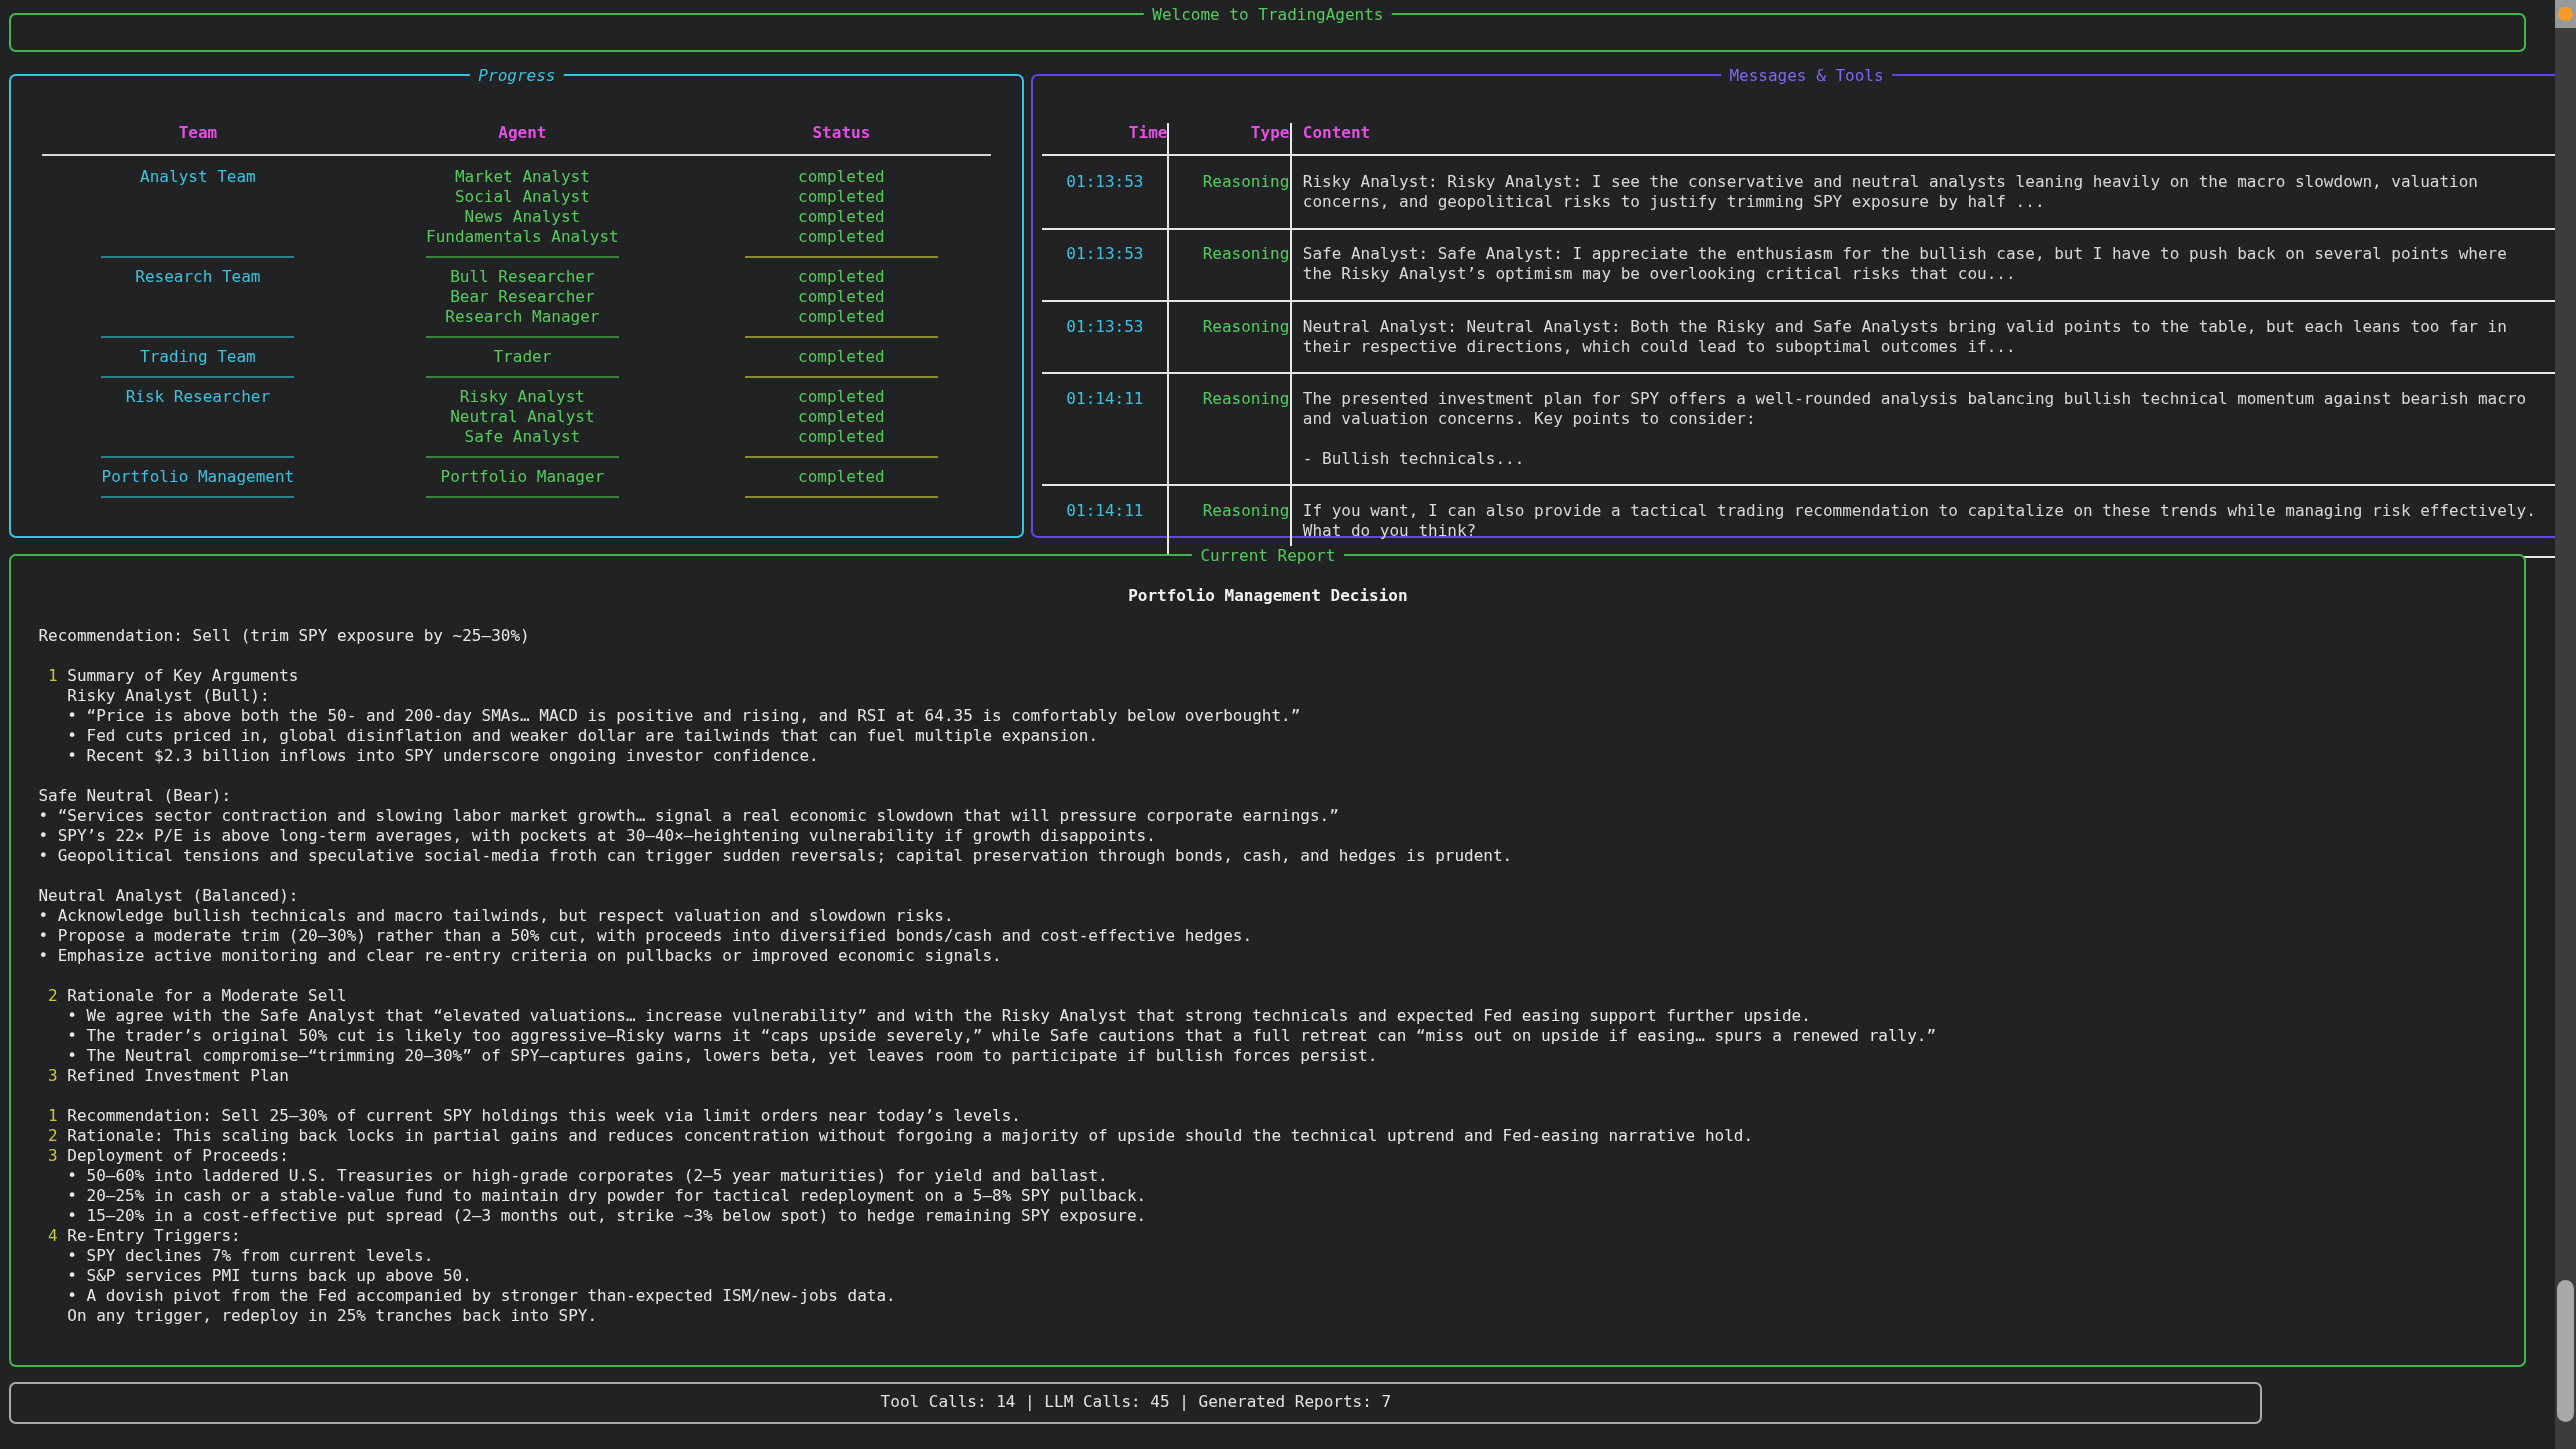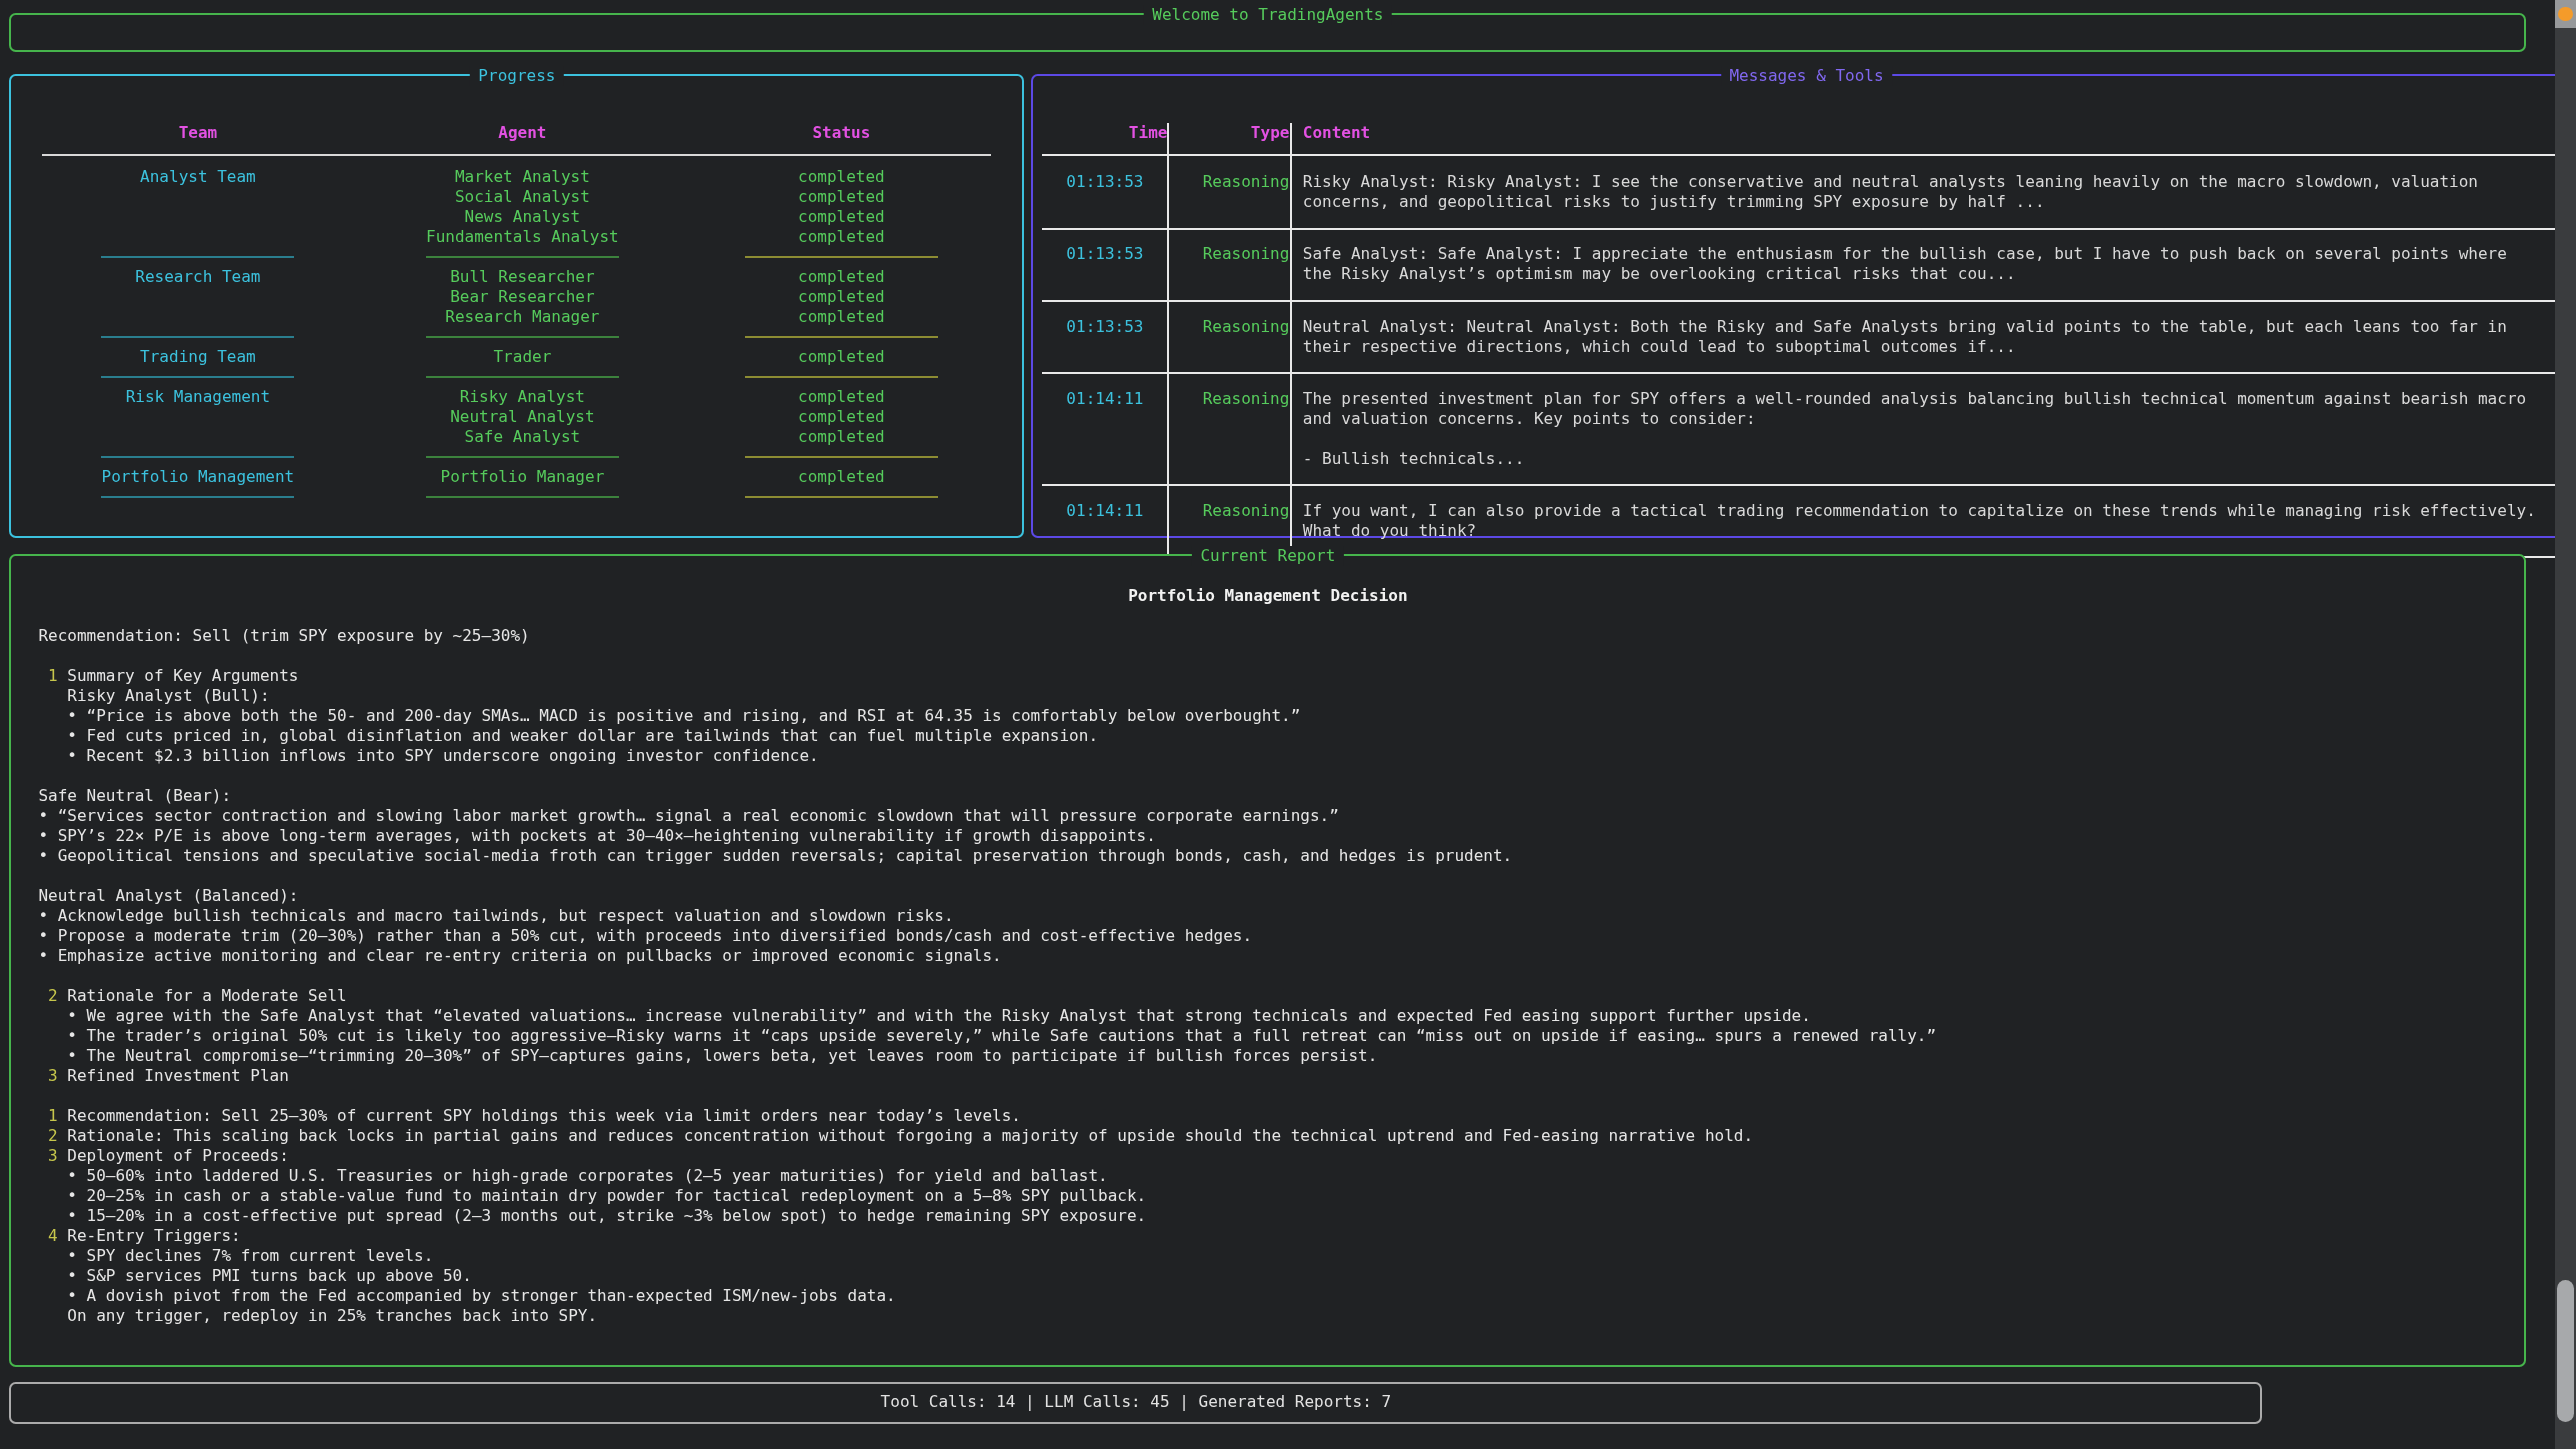--- a/index.html
+++ b/index.html
@@ -33,21 +33,21 @@
     line-height:20px;
     color:var(--c-white);
     position:relative;
   }
   .panel{position:absolute;border:2px solid;border-radius:6.7px;background:var(--c-bg);}
   .ptitle{
     position:absolute;top:-10px;left:50%;transform:translateX(-50%);
     background:var(--c-bg);padding:0 8.7px;line-height:20px;white-space:nowrap;
   }
   .green-t{color:var(--c-greent);}
-  .cyan-t{color:var(--c-cyan);}
+  .cyan-t{color:var(--c-cyan);font-style:italic;}
   .violet-t{color:var(--c-violett);}
 
   .panel.welcome{left:9.4px;top:13.4px;width:2517px;height:39px;border-color:var(--c-green);}
   .panel.progress{left:9.4px;top:74px;width:1015px;height:464px;border-color:var(--c-cyan);}
   .panel.messages{left:1031px;top:74px;width:1551px;height:464px;border-color:var(--c-violet);}
   .panel.report{left:9.4px;top:554px;width:2517px;height:813px;border-color:var(--c-green);}
   .panel.footer{left:9.4px;top:1382px;width:2253px;height:42px;border-color:var(--c-footerb);}
 
   
   .ptable{margin:47px 0 0 0;}
@@ -184,21 +184,21 @@
             <span class="sline sep-team"></span>
           </div>
           <div class="pcell">
             <span class="sline sep-agent"></span>
           </div>
           <div class="pcell">
             <span class="sline sep-status"></span>
           </div>
         </div>
         <div class="prow">
-          <div class="pcell team">Risk Management</div>
+          <div class="pcell team">Risk Researcher</div>
           <div class="pcell agent">Risky Analyst</div>
           <div class="pcell status">completed</div>
         </div>
         <div class="prow">
           <div class="pcell team"></div>
           <div class="pcell agent">Neutral Analyst</div>
           <div class="pcell status">completed</div>
         </div>
         <div class="prow">
           <div class="pcell team"></div>

